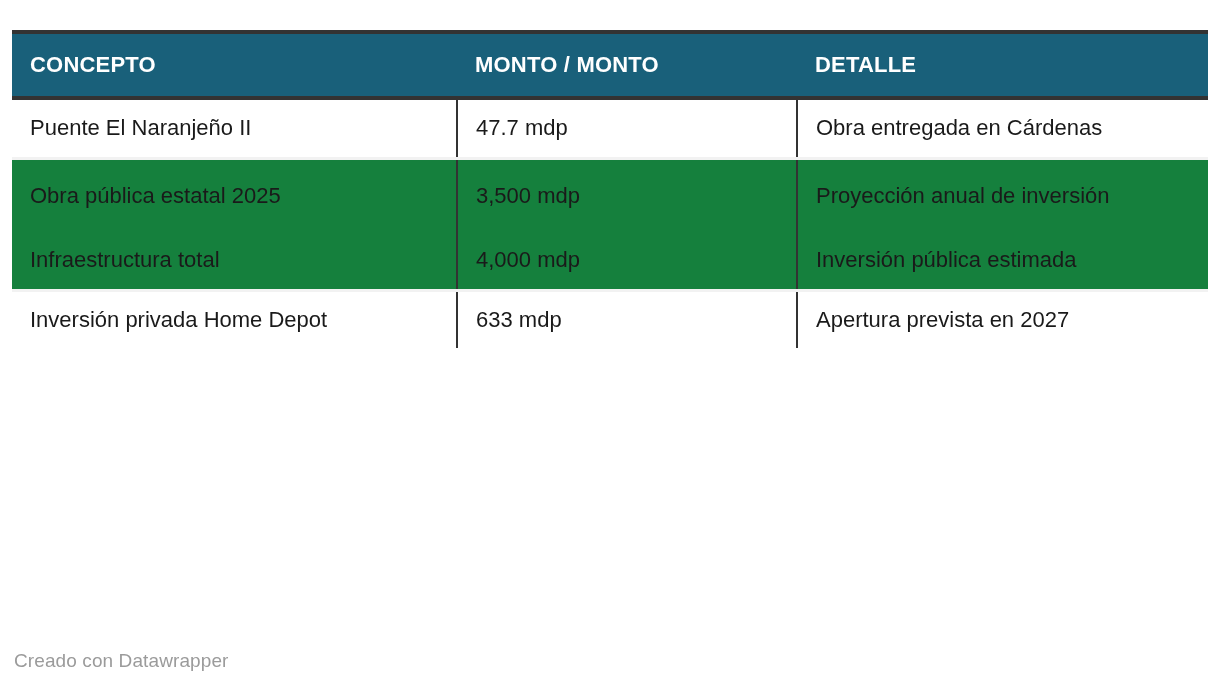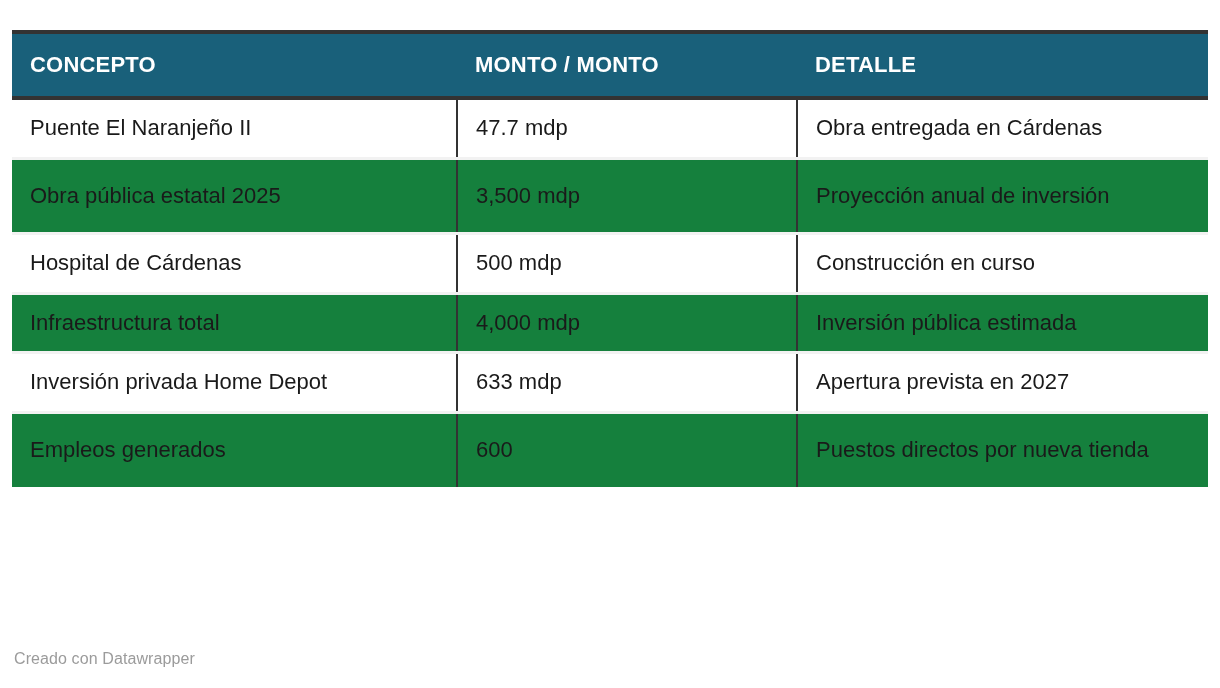--- a/index.html
+++ b/index.html
@@ -84,21 +84,21 @@
   tbody tr.tall td {
     padding-top: 22px;
     padding-bottom: 22px;
   }
 
   
   .footer-note {
     position: absolute;
     left: 14px;
     top: 650px;
-    font-size: 16px;
+    font-size: 19px;
     color: #9b9b9b;
     letter-spacing: 0.1px;
   }
 </style>
 </head>
 <body>
 
 <div class="page">
 
   <div class="table-wrap">
@@ -117,43 +117,33 @@
           <td>47.7 mdp</td>
           <td>Obra entregada en Cárdenas</td>
         </tr>
 
         <tr class="row-even tall">
           <td>Obra pública estatal 2025</td>
           <td>3,500 mdp</td>
           <td>Proyección anual de inversión</td>
         </tr>
 
-        <tr class="row-odd">
-          <td>Hospital de Cárdenas</td>
-          <td>500 mdp</td>
-          <td>Construcción en curso</td>
-        </tr>
 
         <tr class="row-even">
           <td>Infraestructura total</td>
           <td>4,000 mdp</td>
           <td>Inversión pública estimada</td>
         </tr>
 
         <tr class="row-odd">
           <td>Inversión privada Home Depot</td>
           <td>633 mdp</td>
           <td>Apertura prevista en 2027</td>
         </tr>
 
-        <tr class="row-even tall">
-          <td>Empleos generados</td>
-          <td>600</td>
-          <td>Puestos directos por nueva tienda</td>
-        </tr>
 
       </tbody>
     </table>
   </div>
 
   <div class="footer-note">Creado con Datawrapper</div>
 
 </div>
 
 </body></html>

